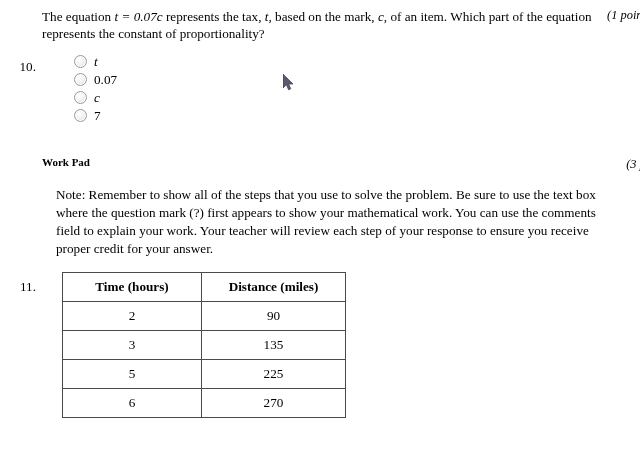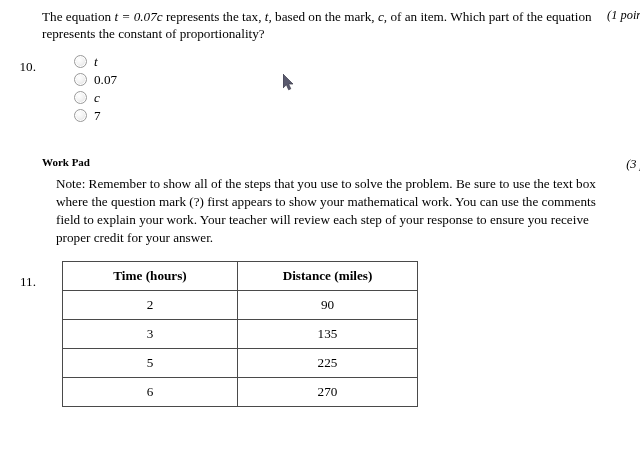--- a/index.html
+++ b/index.html
@@ -96,21 +96,21 @@
     left: 0;
     top: 156px;
     width: 592px;
   }
   .workpad-title {
     font-weight: bold;
     font-size: 11px;
   }
   .para {
     margin-left: 14px;
-    margin-top: 7px;
+    margin-top: 18px;
     width: 556px;
     line-height: 1.36;
     font-size: 13.2px;
   }
   .para2 {
     margin-top: 16px;
   }
 
   
   .tbl-wrap {
@@ -122,21 +122,21 @@
     border: 1px solid #4a4a4a;
   }
   table.data th, table.data td {
     border: 1px solid #4a4a4a;
     text-align: center;
     font-size: 13.2px;
     font-family: "Liberation Serif", serif;
   }
   table.data th {
     font-weight: bold;
-    padding: 5px 32px;
+    padding: 5px 14px;
     height: 18px;
   }
   table.data td {
     padding: 5px 14px;
     height: 18px;
   }
   .col-time { width: 110px; }
   .col-dist { width: 115px; }
 
   

